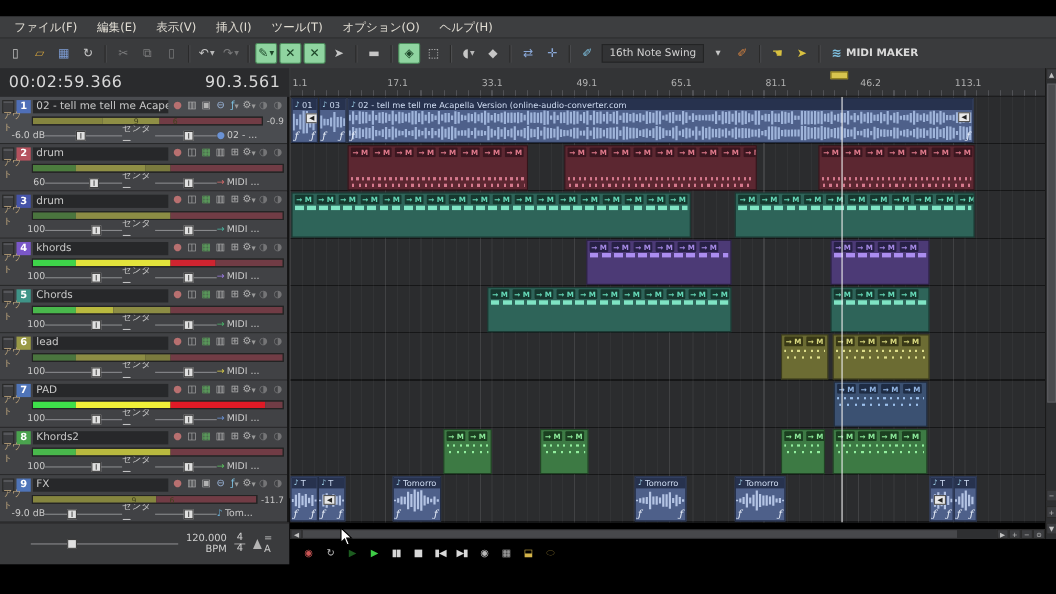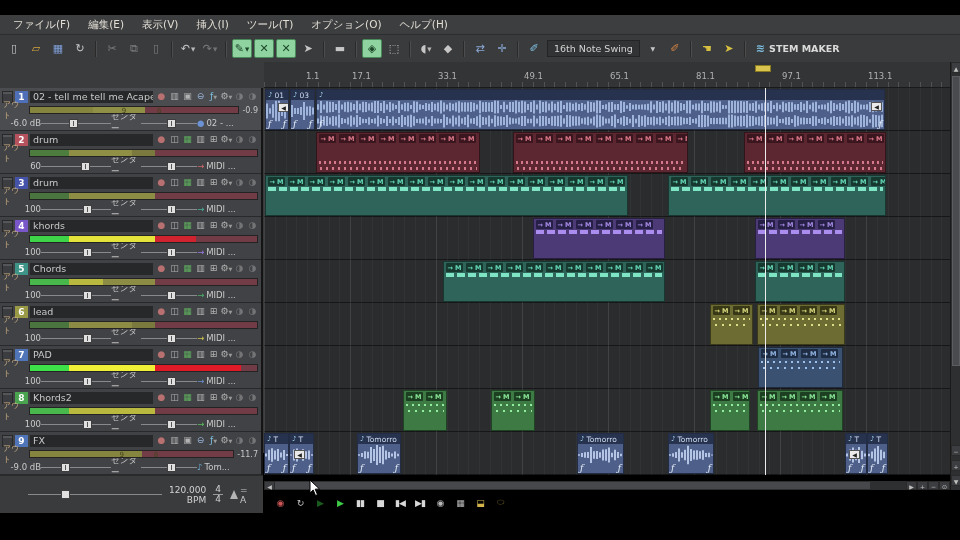--- a/index.html
+++ b/index.html
@@ -144,31 +144,35 @@
         <div class="tb-btn" style="color: rgb(126, 192, 224);">✐</div>
         <div class="tb-dropdown">16th Note Swing</div>
         <span class="tb-btn" style="font-size: 6px;">▼</span>
         <div class="tb-btn" style="color: rgb(208, 128, 64);">✐</div>
         <span class="tb-sep"></span>
         <div class="tb-btn" style="color: rgb(216, 192, 64);">☚</div>
         <div class="tb-btn" style="color: rgb(216, 192, 64);">➤</div>
         <span class="tb-sep"></span>
         <div class="tb-stem">
           <span class="ic">≋</span>
-          <span>STEM MAKER</span>
-        </div>
-      </div>
+          <span>MIDI MAKER</span>
+        </div>
+      </div>
+    <div class="timebar">
+      <span>00:02:59.366</span>
+      <span>90.3.561</span>
+    </div>
     <div class="ruler">
-        <span class="rlabel" style="left: 2px; margin-left: 40px;">1.1</span>
+        <span class="rlabel" style="left: 2px;">1.1</span>
         <span class="rlabel" style="left: 88px;">17.1</span>
         <span class="rlabel" style="left: 174px;">33.1</span>
         <span class="rlabel" style="left: 260px;">49.1</span>
         <span class="rlabel" style="left: 346px;">65.1</span>
         <span class="rlabel" style="left: 432px;">81.1</span>
-        <span class="rlabel" style="left: 518px;">97.1</span>
+        <span class="rlabel" style="left: 518px;">46.2</span>
         <span class="rlabel" style="left: 604px;">113.1</span>
         <div class="loopmark" style="left: 491px; width: 16px;"></div>
       </div>
     <div class="trackpanel">
         <div class="track selected">
           <div class="tr1">
             <div class="handle"></div>
             <div class="badge" style="background: rgb(79, 111, 184);">1</div>
             <div class="namebox">02 - tell me tell me Acapella Ve...</div>
             <div class="hicons">
@@ -571,20 +575,21 @@
             <svg width="23" height="22">
               <path d="M1 5.1V16.9M4 8.0V14.0M7 8.1V13.9M10 6.9V15.1M13 1.9V20.1M16 6.4V15.6M19 6.2V15.8M22 7.5V14.5" stroke="#9fb4da" stroke-width="2" fill="none"></path>
             </svg>
           </div>
           <span class="fade fl">ƒ</span>
           <span class="fade fr">ƒ</span>
         </div>
         <div class="clip audio c-vox" style="left: 52px; top: 1px; width: 569px;">
           <div class="aheader">
             <span class="loopico">♪</span>
+            <span class="alabel">02 - tell me tell me Acapella Version (online-audio-converter.com</span>
           </div>
           <div class="wave">
             <svg width="567" height="14">
               <path d="M1 4.3V9.7M4 1.1V12.9M7 4.6V9.4M10 1.2V12.8M13 1.7V12.3M16 1.9V12.1M19 4.0V10.0M22 0.7V13.3M25 4.6V9.4M28 2.2V11.8M31 1.8V12.2M34 2.4V11.6M37 3.9V10.1M40 0.7V13.3M43 3.8V10.2M46 1.7V12.3M49 2.1V11.9M52 3.5V10.5M55 2.6V11.4M58 0.9V13.1M61 1.0V13.0M64 3.0V11.0M67 1.0V13.0M70 4.3V9.7M73 1.9V12.1M76 3.6V10.4M79 5.0V9.0M82 1.0V13.0M85 4.2V9.8M88 2.7V11.3M91 2.8V11.2M94 4.9V9.1M97 1.2V12.8M100 1.8V12.2M103 4.3V9.7M106 4.9V9.1M109 2.9V11.1M112 3.7V10.3M115 2.0V12.0M118 3.8V10.2M121 2.5V11.5M124 0.6V13.4M127 2.5V11.5M130 4.5V9.5M133 2.7V11.3M136 3.7V10.3M139 2.6V11.4M142 1.3V12.7M145 2.4V11.6M148 2.2V11.8M151 2.6V11.4M154 2.0V12.0M157 2.8V11.2M160 4.4V9.6M163 0.7V13.3M166 2.3V11.7M169 2.1V11.9M172 2.5V11.5M175 2.0V12.0M178 0.4V13.6M181 0.8V13.2M184 5.1V8.9M187 1.7V12.3M190 4.8V9.2M193 2.0V12.0M196 2.1V11.9M199 0.5V13.5M202 1.7V12.3M205 0.8V13.2M208 1.4V12.6M211 4.1V9.9M214 1.9V12.1M217 0.6V13.4M220 4.6V9.4M223 0.6V13.4M226 1.9V12.1M229 1.4V12.6M232 3.6V10.4M235 1.5V12.5M238 3.7V10.3M241 1.7V12.3M244 1.0V13.0M247 4.9V9.1M250 2.4V11.6M253 2.5V11.5M256 3.7V10.3M259 2.6V11.4M262 3.9V10.1M265 2.9V11.1M268 4.3V9.7M271 1.2V12.8M274 1.9V12.1M277 2.5V11.5M280 0.6V13.4M283 1.1V12.9M286 5.1V8.9M289 4.2V9.8M292 2.3V11.7M295 1.9V12.1M298 4.3V9.7M301 4.0V10.0M304 0.9V13.1M307 2.1V11.9M310 5.2V8.8M313 3.0V11.0M316 4.8V9.2M319 4.3V9.7M322 4.7V9.3M325 4.4V9.6M328 4.3V9.7M331 3.8V10.2M334 1.2V12.8M337 4.5V9.5M340 1.1V12.9M343 1.9V12.1M346 1.2V12.8M349 3.4V10.6M352 0.6V13.4M355 2.6V11.4M358 0.6V13.4M361 1.2V12.8M364 2.9V11.1M367 4.0V10.0M370 0.7V13.3M373 0.6V13.4M376 4.8V9.2M379 3.5V10.5M382 3.6V10.4M385 0.8V13.2M388 3.1V10.9M391 3.2V10.8M394 1.2V12.8M397 1.6V12.4M400 2.5V11.5M403 1.2V12.8M406 4.9V9.1M409 5.2V8.8M412 0.6V13.4M415 1.0V13.0M418 0.8V13.2M421 1.2V12.8M424 0.9V13.1M427 1.4V12.6M430 1.0V13.0M433 3.5V10.5M436 3.0V11.0M439 1.3V12.7M442 4.4V9.6M445 3.3V10.7M448 2.5V11.5M451 2.7V11.3M454 0.9V13.1M457 5.1V8.9M460 2.8V11.2M463 4.7V9.3M466 1.7V12.3M469 3.3V10.7M472 2.0V12.0M475 2.2V11.8M478 4.3V9.7M481 3.9V10.1M484 2.0V12.0M487 3.7V10.3M490 0.9V13.1M493 4.7V9.3M496 2.5V11.5M499 1.8V12.2M502 5.2V8.8M505 4.6V9.4M508 4.4V9.6M511 2.7V11.3M514 0.7V13.3M517 3.0V11.0M520 4.4V9.6M523 3.0V11.0M526 4.0V10.0M529 1.4V12.6M532 0.6V13.4M535 2.9V11.1M538 0.8V13.2M541 2.3V11.7M544 4.6V9.4M547 4.8V9.2M550 4.3V9.7M553 2.1V11.9M556 1.8V12.2M559 2.4V11.6M562 3.3V10.7M565 2.2V11.8" stroke="#9fb4da" stroke-width="2" fill="none"></path>
             </svg>
             <svg width="567" height="14">
               <path d="M1 4.6V9.4M4 1.5V12.5M7 2.6V11.4M10 2.1V11.9M13 3.4V10.6M16 1.9V12.1M19 2.4V11.6M22 0.5V13.5M25 4.1V9.9M28 4.9V9.1M31 3.4V10.6M34 1.4V12.6M37 3.3V10.7M40 1.0V13.0M43 2.9V11.1M46 4.7V9.3M49 5.0V9.0M52 3.2V10.8M55 5.1V8.9M58 4.3V9.7M61 1.5V12.5M64 3.9V10.1M67 5.0V9.0M70 2.1V11.9M73 5.0V9.0M76 2.4V11.6M79 5.0V9.0M82 3.1V10.9M85 1.0V13.0M88 3.1V10.9M91 1.6V12.4M94 0.7V13.3M97 2.2V11.8M100 4.9V9.1M103 4.5V9.5M106 4.5V9.5M109 2.7V11.3M112 5.2V8.8M115 2.1V11.9M118 4.6V9.4M121 4.4V9.6M124 5.0V9.0M127 0.6V13.4M130 3.1V10.9M133 4.5V9.5M136 1.5V12.5M139 3.6V10.4M142 1.6V12.4M145 4.2V9.8M148 2.9V11.1M151 0.7V13.3M154 4.5V9.5M157 3.9V10.1M160 2.3V11.7M163 0.6V13.4M166 3.1V10.9M169 3.5V10.5M172 1.5V12.5M175 4.7V9.3M178 1.2V12.8M181 2.2V11.8M184 2.4V11.6M187 3.0V11.0M190 1.0V13.0M193 3.5V10.5M196 4.2V9.8M199 4.5V9.5M202 3.6V10.4M205 2.1V11.9M208 2.1V11.9M211 4.8V9.2M214 4.7V9.3M217 1.4V12.6M220 4.6V9.4M223 1.7V12.3M226 2.0V12.0M229 2.3V11.7M232 4.0V10.0M235 2.3V11.7M238 1.9V12.1M241 1.8V12.2M244 1.2V12.8M247 4.3V9.7M250 0.9V13.1M253 1.2V12.8M256 2.2V11.8M259 2.2V11.8M262 2.5V11.5M265 4.3V9.7M268 3.5V10.5M271 2.8V11.2M274 4.4V9.6M277 2.6V11.4M280 0.5V13.5M283 1.3V12.7M286 2.6V11.4M289 4.5V9.5M292 4.4V9.6M295 2.0V12.0M298 0.4V13.6M301 4.9V9.1M304 3.4V10.6M307 2.1V11.9M310 2.9V11.1M313 4.7V9.3M316 1.0V13.0M319 4.8V9.2M322 0.9V13.1M325 2.3V11.7M328 1.2V12.8M331 3.1V10.9M334 3.3V10.7M337 2.6V11.4M340 3.8V10.2M343 2.7V11.3M346 4.8V9.2M349 3.1V10.9M352 1.7V12.3M355 2.9V11.1M358 2.4V11.6M361 2.6V11.4M364 2.8V11.2M367 3.7V10.3M370 3.9V10.1M373 3.0V11.0M376 5.0V9.0M379 4.2V9.8M382 1.1V12.9M385 0.8V13.2M388 1.1V12.9M391 1.6V12.4M394 4.1V9.9M397 3.7V10.3M400 4.0V10.0M403 3.8V10.2M406 3.8V10.2M409 3.8V10.2M412 0.4V13.6M415 0.5V13.5M418 1.4V12.6M421 2.2V11.8M424 1.4V12.6M427 2.0V12.0M430 0.4V13.6M433 1.7V12.3M436 2.0V12.0M439 3.3V10.7M442 2.4V11.6M445 2.0V12.0M448 0.9V13.1M451 2.7V11.3M454 3.4V10.6M457 3.8V10.2M460 1.7V12.3M463 5.1V8.9M466 4.8V9.2M469 3.2V10.8M472 2.9V11.1M475 5.0V9.0M478 1.2V12.8M481 2.3V11.7M484 3.8V10.2M487 3.5V10.5M490 3.9V10.1M493 4.1V9.9M496 2.0V12.0M499 2.2V11.8M502 4.9V9.1M505 3.9V10.1M508 3.3V10.7M511 4.9V9.1M514 3.3V10.7M517 1.9V12.1M520 3.0V11.0M523 2.6V11.4M526 4.5V9.5M529 2.1V11.9M532 2.5V11.5M535 1.3V12.7M538 3.4V10.6M541 2.4V11.6M544 0.7V13.3M547 0.9V13.1M550 2.2V11.8M553 5.2V8.8M556 0.5V13.5M559 1.1V12.9M562 1.6V12.4M565 0.8V13.2" stroke="#9fb4da" stroke-width="2" fill="none"></path>
             </svg>
           </div>
           <span class="fade fl">ƒ</span>

